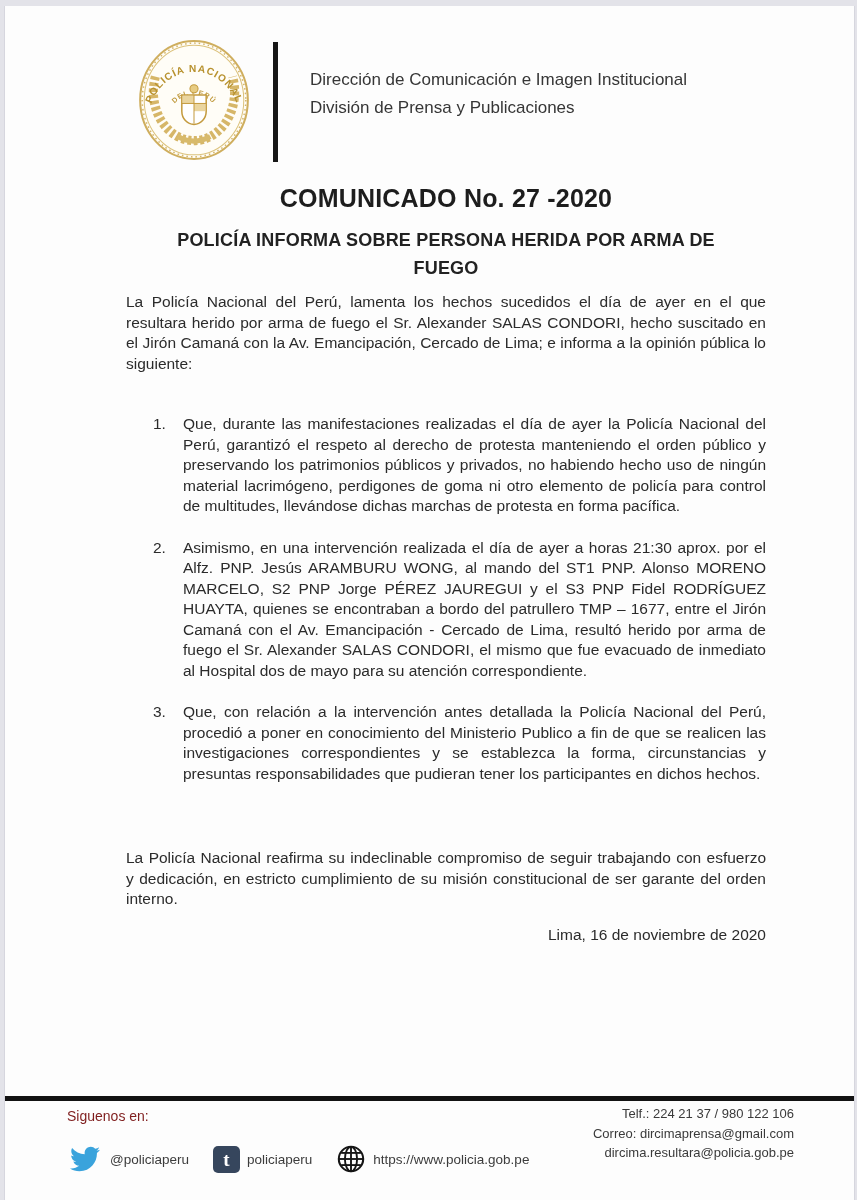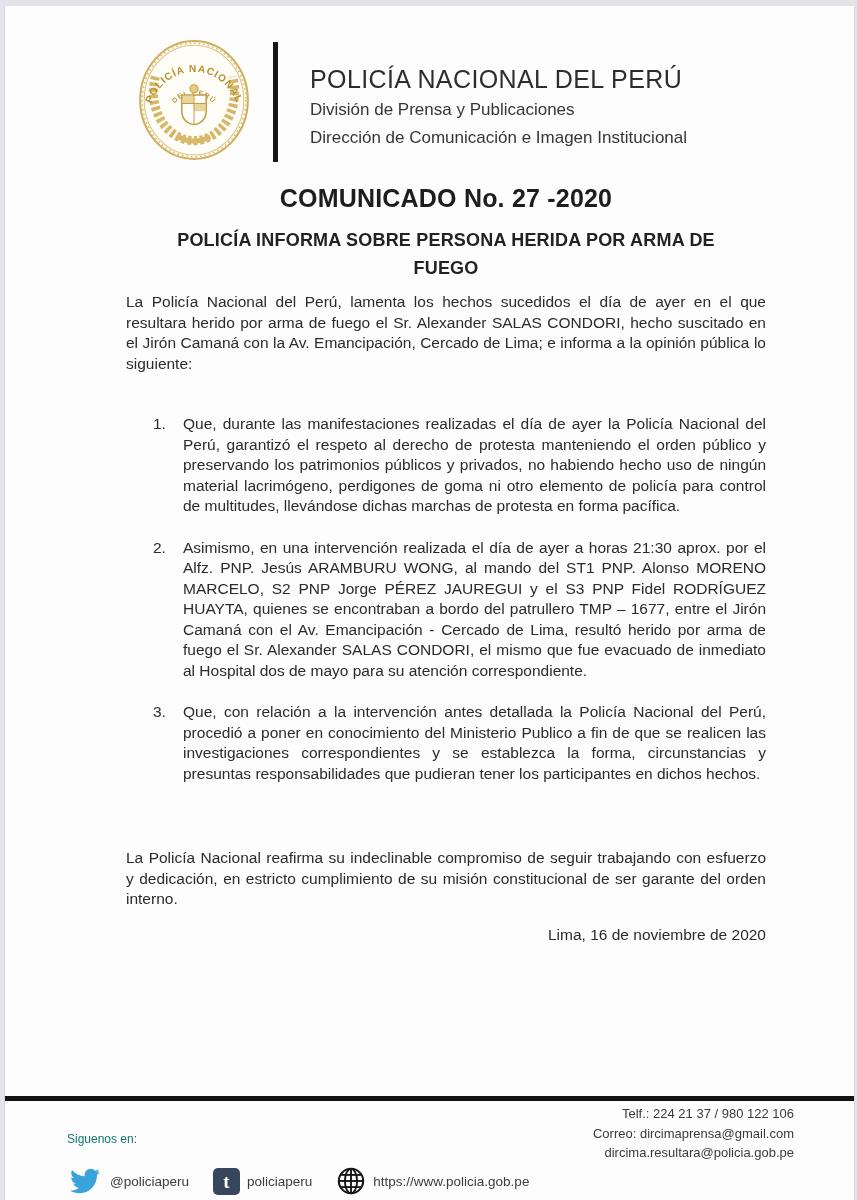--- a/index.html
+++ b/index.html
@@ -31,21 +31,21 @@
   .intro{position:absolute;left:121px;top:286px;width:640px;}
   .numlist{position:absolute;left:121px;top:408px;width:640px;}
   .item{position:relative;padding-left:57px;margin-bottom:21px;}
   .item .num{position:absolute;left:27px;top:0;font-size:15.5px;}
   .closing{position:absolute;left:121px;top:842px;width:640px;}
   .dateline{position:absolute;left:121px;top:920px;width:640px;text-align:right;
     font-size:15.5px;color:#2b2b2b;}
   
   .footline{position:absolute;left:0;right:0;top:1090px;height:5px;background:#131313;}
   .foot-left{position:absolute;left:62px;top:1102px;}
-  .follow{font-size:12px;color:#0f766e;margin-top:24px;}
+  .follow{font-size:14px;color:#7f1d1d;}
   .social-row{display:flex;align-items:center;margin-top:20px;}
   .handle{font-size:13.5px;color:#3c3c3c;margin-left:7px;}
   .tumblr{width:27px;height:27px;background:#36465d;border-radius:5px;margin-left:24px;
     display:flex;align-items:center;justify-content:center;
     color:#fff;font-family:"Liberation Serif",serif;font-weight:700;font-size:19px;line-height:1;}
   .globe{margin-left:24px;}
   .foot-right{position:absolute;right:60px;top:1098px;text-align:right;
     font-size:13px;line-height:19.5px;color:#3a3a3a;}
 </style>
 </head>
@@ -73,23 +73,22 @@
     <rect x="48.8" y="58.8" width="11.2" height="7.6" fill="#e3c77f" opacity="0.75"></rect>
     <rect x="60" y="66.4" width="11.2" height="7.6" fill="#e3c77f" opacity="0.75"></rect>
     <path d="M60 58 V 86" stroke="#c49b3f" stroke-width="1"></path>
     <path d="M48 66.4 H 72" stroke="#c49b3f" stroke-width="1"></path>
     <path d="M44 99 q16 9 32 0" fill="none" stroke="#d8ba6b" stroke-width="5"></path>
   </svg>
 
   <div class="vbar"></div>
 
   <div class="hdr">
-    <div class="org">POLICÍA NACIONAL DEL PERÚ</div>
+    <div class="sub">Dirección de Comunicación e Imagen Institucional</div>
     <div class="sub">División de Prensa y Publicaciones</div>
-    <div class="sub">Dirección de Comunicación e Imagen Institucional</div>
   </div>
 
   <div class="doc-title">COMUNICADO No. 27 -2020</div>
 
   <div class="doc-subtitle">
     <span>POLICÍA INFORMA SOBRE PERSONA HERIDA POR ARMA DE FUEGO</span>
   </div>
 
   <div class="para intro">La Policía Nacional del Perú, lamenta los hechos sucedidos el día de ayer en el que resultara herido por arma de fuego el Sr. Alexander SALAS CONDORI, hecho suscitado en el Jirón Camaná con la Av. Emancipación, Cercado de Lima; e informa a la opinión pública lo siguiente:</div>
 

